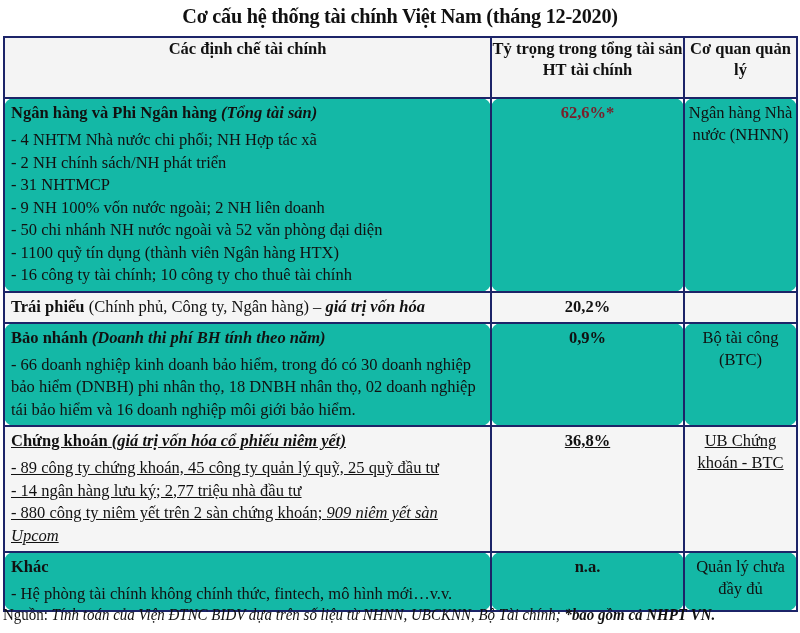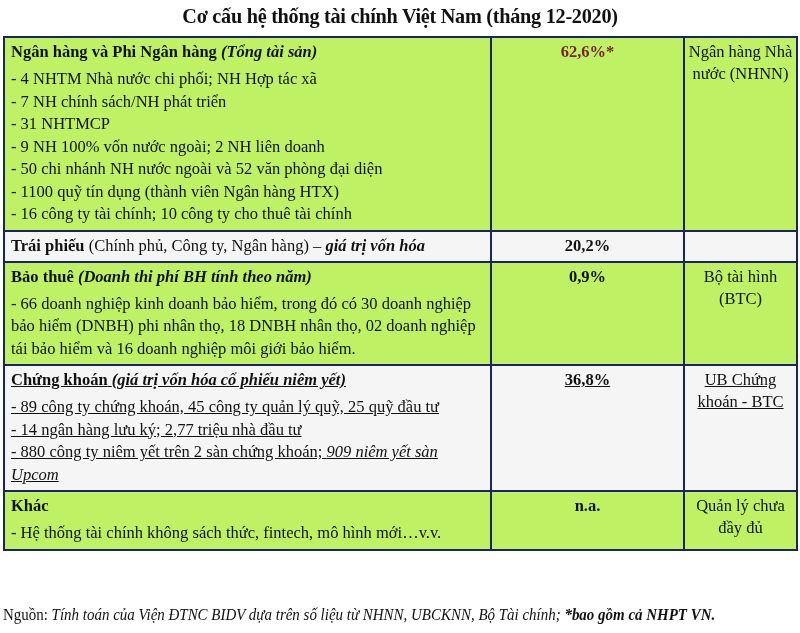--- a/index.html
+++ b/index.html
@@ -47,21 +47,21 @@
 
     .hdr th {
       background: #f4f4f4;
       font-weight: bold;
       height: 59px;
       text-align: center;
       vertical-align: middle;
       font-size: 16.5px;
       line-height: 21px;
     }
-    .row-blue td { background: #bef264; }
+    .row-blue td { background: #14b8a6; border-radius: 10px; }
     .row-white td { background: #f5f5f5; }
 
     .cat-cell { padding: 3px 6px 4px 6px !important; }
     .cat-title {
       font-weight: bold;
       line-height: 22px;
       margin-bottom: 5px;
     }
     .cat-title .note { font-style: italic; }
     .cat-title .plain { font-weight: normal; }
@@ -115,29 +115,34 @@
 
 <div class="title">Cơ cấu hệ thống tài chính Việt Nam (tháng 12-2020)</div>
 
 <table class="main">
   <colgroup>
     <col class="c1">
       <col class="c2">
       <col class="c3">
   </colgroup>
   <tbody>
+      <tr class="hdr">
+    <th>Các định chế tài chính</th>
+    <th>Tỷ trọng trong tổng tài sản HT tài chính</th>
+    <th>Cơ quan quản lý</th>
+  </tr>
 
   <tr class="row-blue h-bank">
     <td class="cat-cell">
       <div class="cat-title">
         <span>Ngân hàng và Phi Ngân hàng</span>
         <span class="note">(Tổng tài sản)</span>
       </div>
       <div class="item">- 4 NHTM Nhà nước chi phối; NH Hợp tác xã</div>
-      <div class="item">- 7 NH chính sách/NH phát triển</div>
+      <div class="item">- 2 NH chính sách/NH phát triển</div>
       <div class="item">- 31 NHTMCP</div>
       <div class="item">- 9 NH 100% vốn nước ngoài; 2 NH liên doanh</div>
       <div class="item">- 50 chi nhánh NH nước ngoài và 52 văn phòng đại diện</div>
       <div class="item">- 1100 quỹ tín dụng (thành viên Ngân hàng HTX)</div>
       <div class="item">- 16 công ty tài chính; 10 công ty cho thuê tài chính</div>
     </td>
     <td class="val-cell val-red">62,6%*</td>
     <td class="reg-cell">Ngân hàng Nhà nước (NHNN)</td>
   </tr>
 
@@ -147,27 +152,27 @@
         <span>Trái phiếu</span><span class="plain"> (Chính phủ, Công ty, Ngân hàng) – </span><span class="ital-bold">giá trị vốn hóa</span>
       </div>
     </td>
     <td class="val-cell">20,2%</td>
     <td class="reg-cell"></td>
   </tr>
 
   <tr class="row-blue h-ins">
     <td class="cat-cell">
       <div class="cat-title">
-        <span>Bảo thuê</span>
+        <span>Bảo nhánh</span>
         <span class="note">(Doanh thi phí BH tính theo năm)</span>
       </div>
       <div class="para">- 66 doanh nghiệp kinh doanh bảo hiểm, trong đó có 30 doanh nghiệp bảo hiểm (DNBH) phi nhân thọ, 18 DNBH nhân thọ, 02 doanh nghiệp tái bảo hiểm và 16 doanh nghiệp môi giới bảo hiểm.</div>
     </td>
     <td class="val-cell">0,9%</td>
-    <td class="reg-cell">Bộ tài hình (BTC)</td>
+    <td class="reg-cell">Bộ tài công (BTC)</td>
   </tr>
 
   <tr class="row-white h-sec">
     <td class="cat-cell">
       <div class="cat-title">
         <span>Chứng khoán</span>
         <span class="note">(giá trị vốn hóa cổ phiếu niêm yết)</span>
       </div>
       <div class="item">- 89 công ty chứng khoán, 45 công ty quản lý quỹ, 25 quỹ đầu tư</div>
       <div class="item">- 14 ngân hàng lưu ký; 2,77 triệu nhà đầu tư</div>
@@ -177,21 +182,21 @@
     </td>
     <td class="val-cell">36,8%</td>
     <td class="reg-cell">UB Chứng khoán -  BTC</td>
   </tr>
 
   <tr class="row-blue h-other">
     <td class="cat-cell">
       <div class="cat-title">
         <span>Khác</span>
       </div>
-      <div class="item other-items">- Hệ thống tài chính không sách thức, fintech, mô hình mới…v.v.</div>
+      <div class="item other-items">- Hệ phòng tài chính không chính thức, fintech, mô hình mới…v.v.</div>
     </td>
     <td class="val-cell val-plain">n.a.</td>
     <td class="reg-cell">Quản lý chưa đầy đủ</td>
   </tr>
 </tbody>
   </table>
 
 <div class="footer">
   <span>Nguồn: </span><span class="src-text">Tính toán của Viện ĐTNC BIDV dựa trên số liệu từ NHNN, UBCKNN, Bộ Tài chính; </span><span class="note-text">*bao gồm cả NHPT VN.</span>
 </div>

